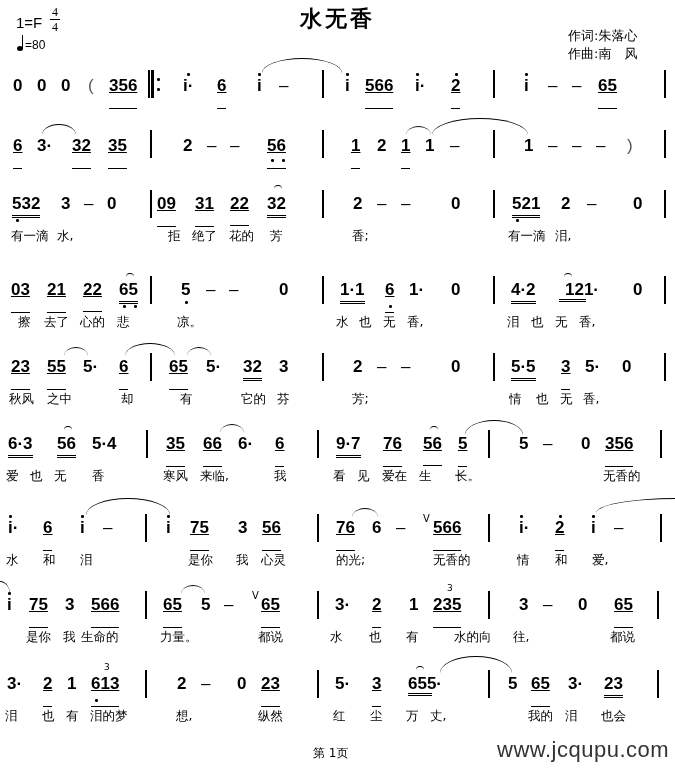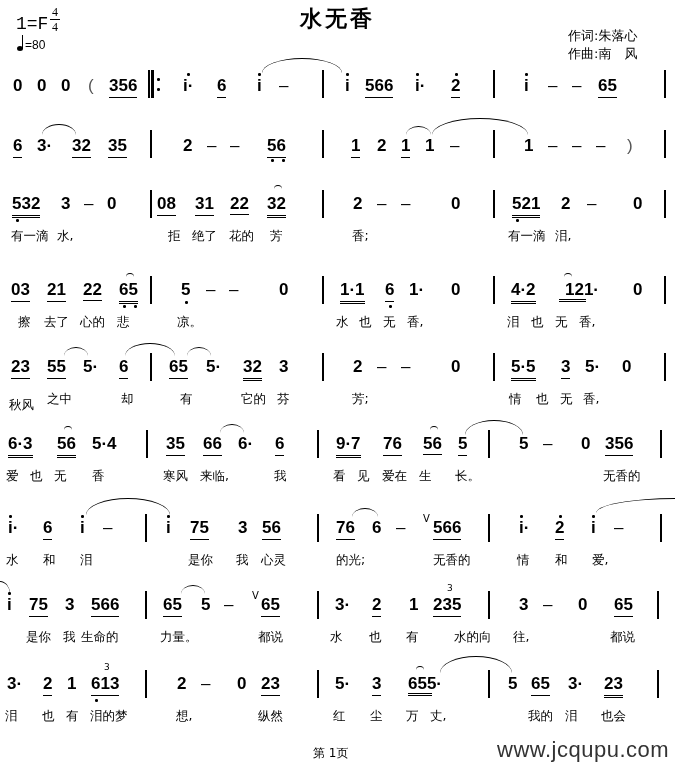--- a/index.html
+++ b/index.html
@@ -1,27 +1,27 @@
 <!DOCTYPE html>
 <html><head>
 <meta charset="utf-8">
 <style>
   html,body{margin:0;padding:0;background:#fff;}
   body{width:675px;height:768px;position:relative;overflow:hidden;font-family:"DejaVu Sans","Liberation Sans",sans-serif;color:#000;}
   .title{position:absolute;left:0;width:675px;top:4px;text-align:center;font-size:22px;font-weight:bold;letter-spacing:3px;}
-  .key{position:absolute;left:16px;top:14px;font-family:Liberation Mono, monospace;font-size:18px;}
+  .key{position:absolute;left:16px;top:14px;font-family:Liberation Sans, sans-serif;font-size:15px;}
   .ts{position:absolute;left:50px;top:6px;font-family:"Liberation Serif",serif;font-size:12px;text-align:center;line-height:12px;width:10px;}
   .ts .bar{display:block;border-top:1px solid #000;margin:1px 0;}
   .tempo{position:absolute;left:17px;top:38px;font-size:12px;font-family:"Liberation Sans",sans-serif;}
   .note-glyph{display:inline-block;width:6px;height:5px;background:#000;border-radius:50%;position:relative;top:2px;margin-right:2px;}
   .note-glyph:after{content:"";position:absolute;right:0;bottom:2px;width:1px;height:14px;background:#000;}
   .credit{position:absolute;left:568px;font-size:13px;}
   .sys{position:absolute;left:0;width:675px;}
   .n{position:absolute;font-family:"Liberation Sans",sans-serif;font-weight:bold;font-size:17px;line-height:20px;white-space:nowrap;}
-  .u1{border-bottom:1.5px solid #000;padding-bottom:1px;}
+  .u1{border-bottom:1.5px solid #000;padding-bottom:12px;text-decoration:underline;}
   .u2{border-bottom:3.5px double #000;padding-bottom:1px;}
   .bl{position:absolute;width:1.5px;background:#000;height:28px;}
   .ly{position:absolute;font-size:12.5px;white-space:nowrap;font-family:"DejaVu Sans",sans-serif;}
   .arc{position:absolute;border-top:1px solid #000;border-radius:50% 50% 0 0/100% 100% 0 0;}
   .dot{position:absolute;width:2.5px;height:2.5px;background:#000;border-radius:50%;}
   .footer{position:absolute;left:313px;top:745px;font-size:12px;}
   .wm{position:absolute;left:497px;top:737px;font-size:22px;color:#333;font-family:"Liberation Sans",sans-serif;letter-spacing:0.5px;}
 </style>
 </head>
 <body>
@@ -103,21 +103,21 @@
   <div class="bl" style="left:664px;top:-6px"></div>
 </div>
 
 <div class="sys" style="top:194px;height:50px;">
   <span class="n u2" style="left:12px">532</span>
   <div class="dot" style="left:16px;top:25px"></div>
   <span class="n" style="left:61px">3</span>
   <span class="n" style="left:84px;font-weight:normal">–</span>
   <span class="n" style="left:107px">0</span>
   <div class="bl" style="left:150px;top:-4px"></div>
-  <span class="n u1" style="left:157px">08</span>
+  <span class="n u1" style="left:157px">09</span>
   <span class="n u1" style="left:195px">31</span>
   <span class="n" style="left:230px"><span class="u1">22</span></span>
   <span class="n u2" style="left:267px">32</span>
   <div class="arc" style="left:274px;top:-9px;width:8px;height:3px"></div>
   <div class="bl" style="left:322px;top:-4px"></div>
   <span class="n" style="left:353px">2</span>
   <span class="n" style="left:377px;font-weight:normal">–</span>
   <span class="n" style="left:401px;font-weight:normal">–</span>
   <span class="n" style="left:451px">0</span>
   <div class="bl" style="left:493px;top:-4px"></div>
@@ -197,21 +197,21 @@
   <span class="n" style="left:353px">2</span>
   <span class="n" style="left:377px;font-weight:normal">–</span>
   <span class="n" style="left:401px;font-weight:normal">–</span>
   <span class="n" style="left:451px">0</span>
   <div class="bl" style="left:493px;top:-4px"></div>
   <span class="n u2" style="left:511px">5·5</span>
   <span class="n u1" style="left:561px">3</span>
   <span class="n" style="left:585px">5·</span>
   <span class="n" style="left:622px">0</span>
   <div class="bl" style="left:664px;top:-4px"></div>
-  <span class="ly" style="left:9px;top:40px">秋风</span>
+  <span class="ly" style="left:9px;top:34px">秋风</span>
   <span class="ly" style="left:47px;top:34px">之中</span>
   <span class="ly" style="left:121px;top:34px">却</span>
   <span class="ly" style="left:180px;top:34px">有</span>
   <span class="ly" style="left:241px;top:34px">它的</span>
   <span class="ly" style="left:277px;top:34px">芬</span>
   <span class="ly" style="left:352px;top:34px">芳;</span>
   <span class="ly" style="left:509px;top:34px">情</span>
   <span class="ly" style="left:536px;top:34px">也</span>
   <span class="ly" style="left:560px;top:34px">无</span>
   <span class="ly" style="left:583px;top:34px">香,</span>

